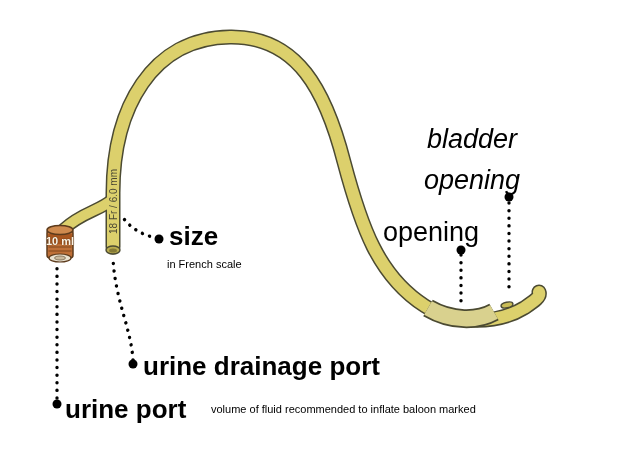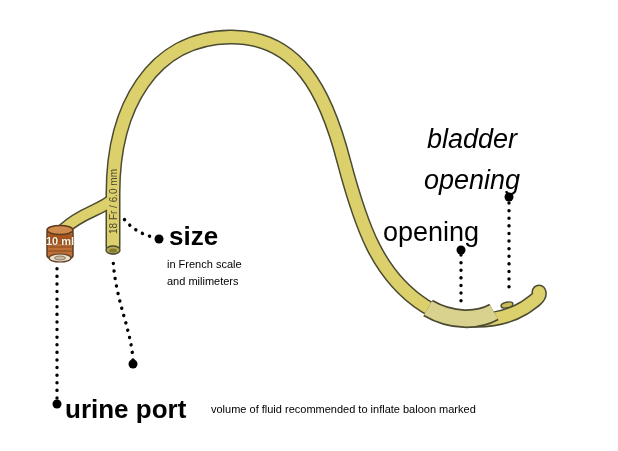--- a/index.html
+++ b/index.html
@@ -81,23 +81,23 @@
     <div>bladder</div>
     <div>opening</div>
   </div>
 
   <div class="label lbl-big" style="left:383px; top:217px;">opening</div>
 
   <div class="label lbl-bold" style="left:169px; top:221px;text-align:center;">size</div>
 
   <div class="label lbl-small" style="left:167px; top:256px; line-height:17px;">
     <div>in French scale</div>
-    <div>and milimeters</div>
   </div>
 
+  <div class="label lbl-bold" style="left:143px; top:351px;">urine drainage port</div>
 
   <div class="label lbl-bold" style="left:65px; top:394px;">urine port</div>
 
   <div class="label lbl-small" style="left:211px; top:403px;">volume of fluid recommended to inflate baloon marked</div>
 
   <div class="cap-text" style="left:45px; top:234.5px; width:30px;">10 ml</div>
 
 </div>
 
 </body></html>

